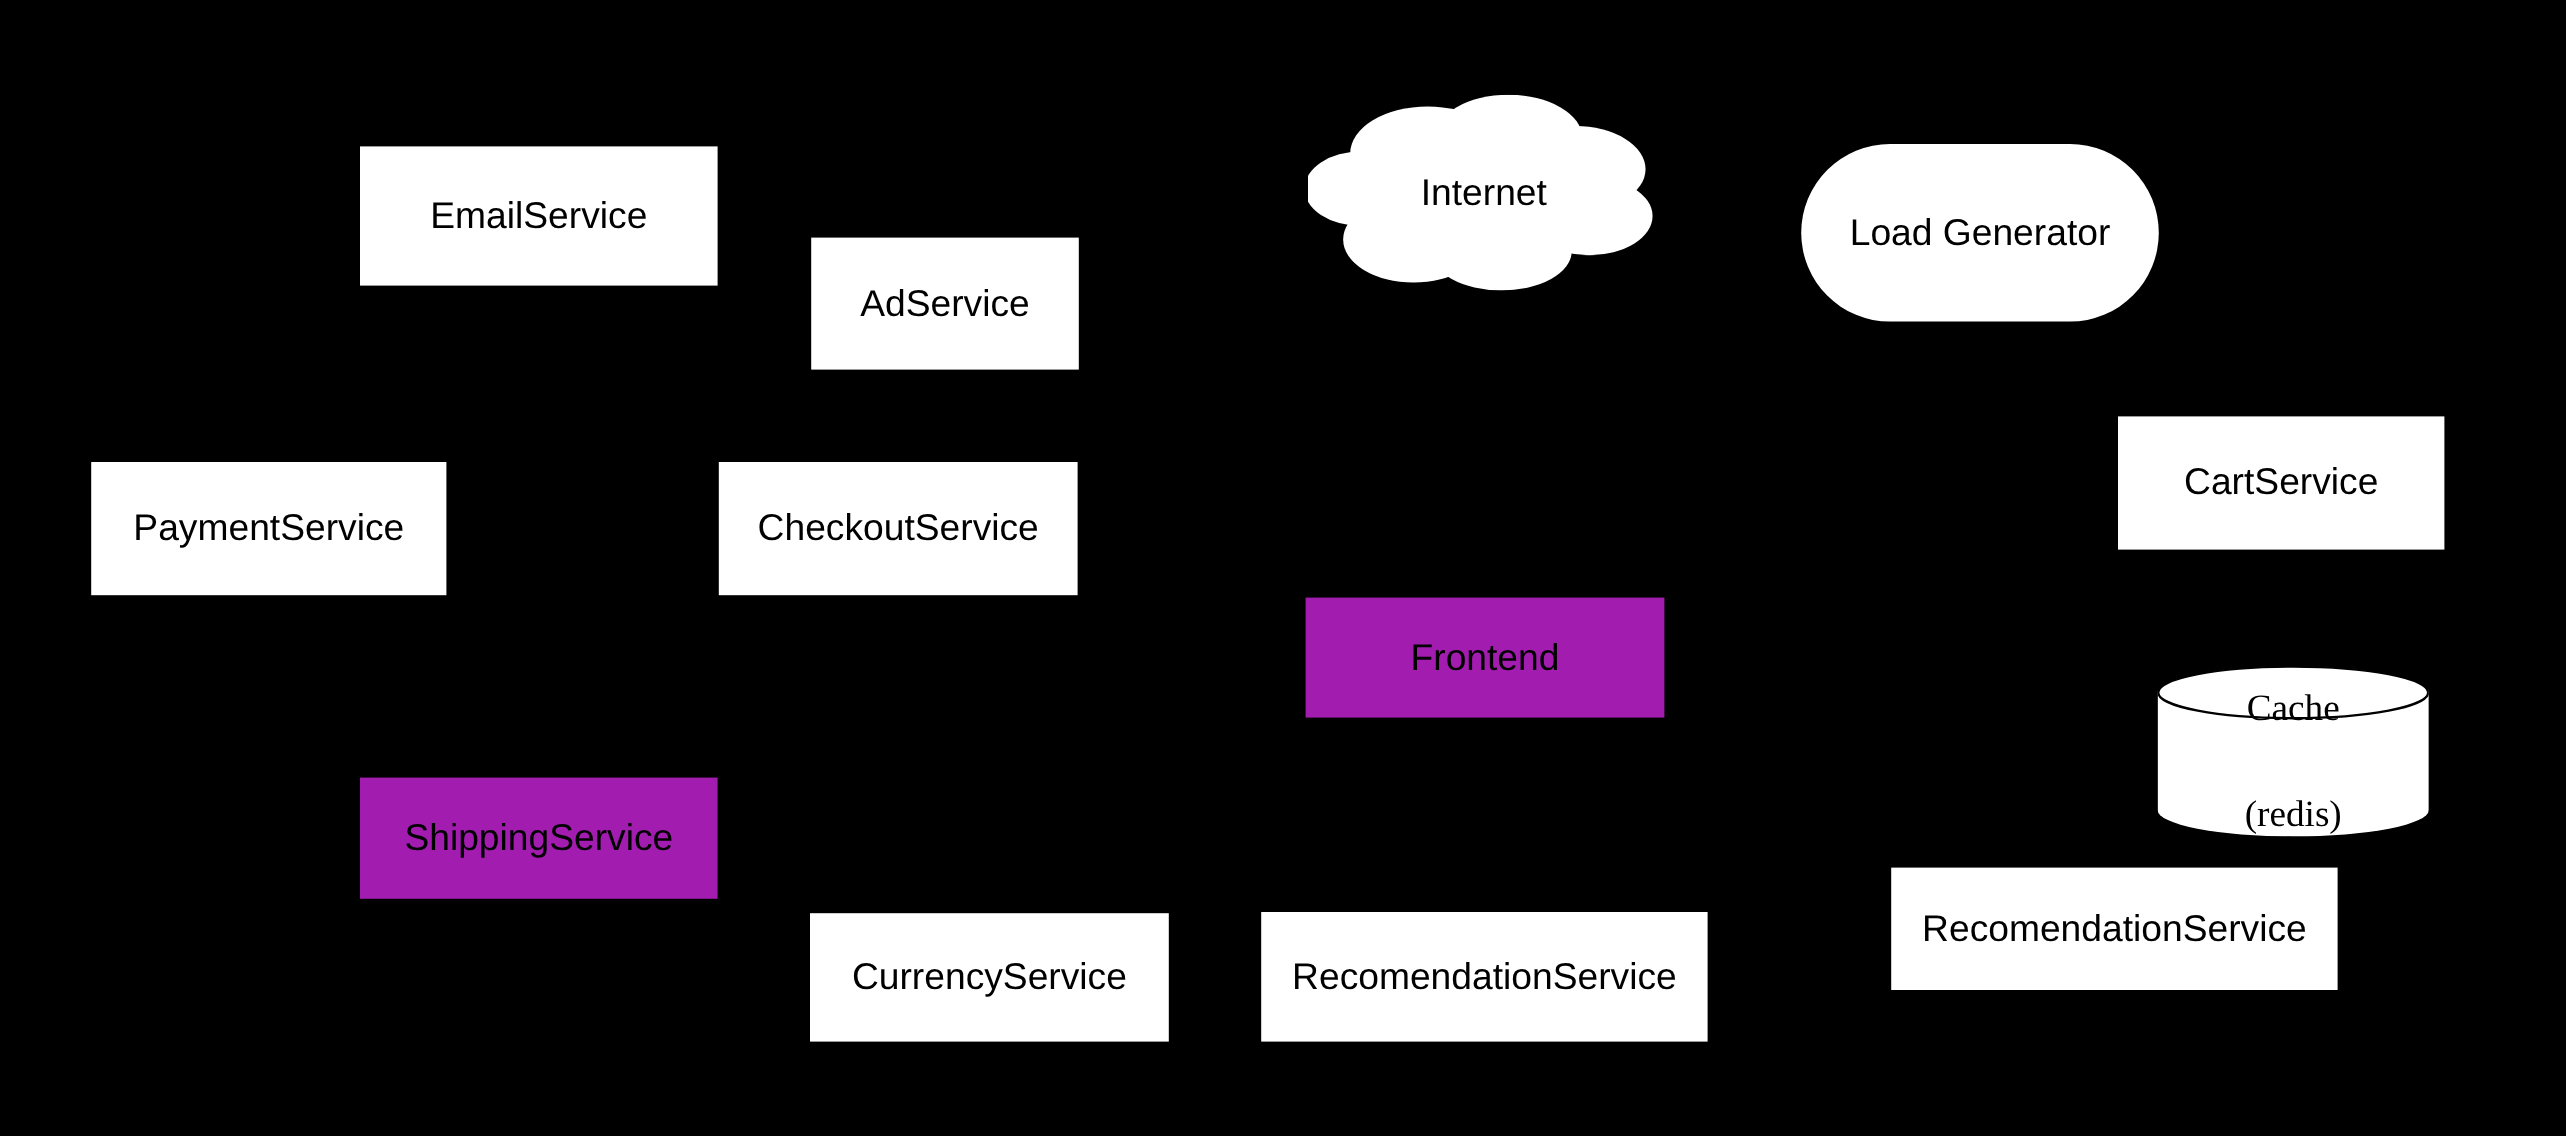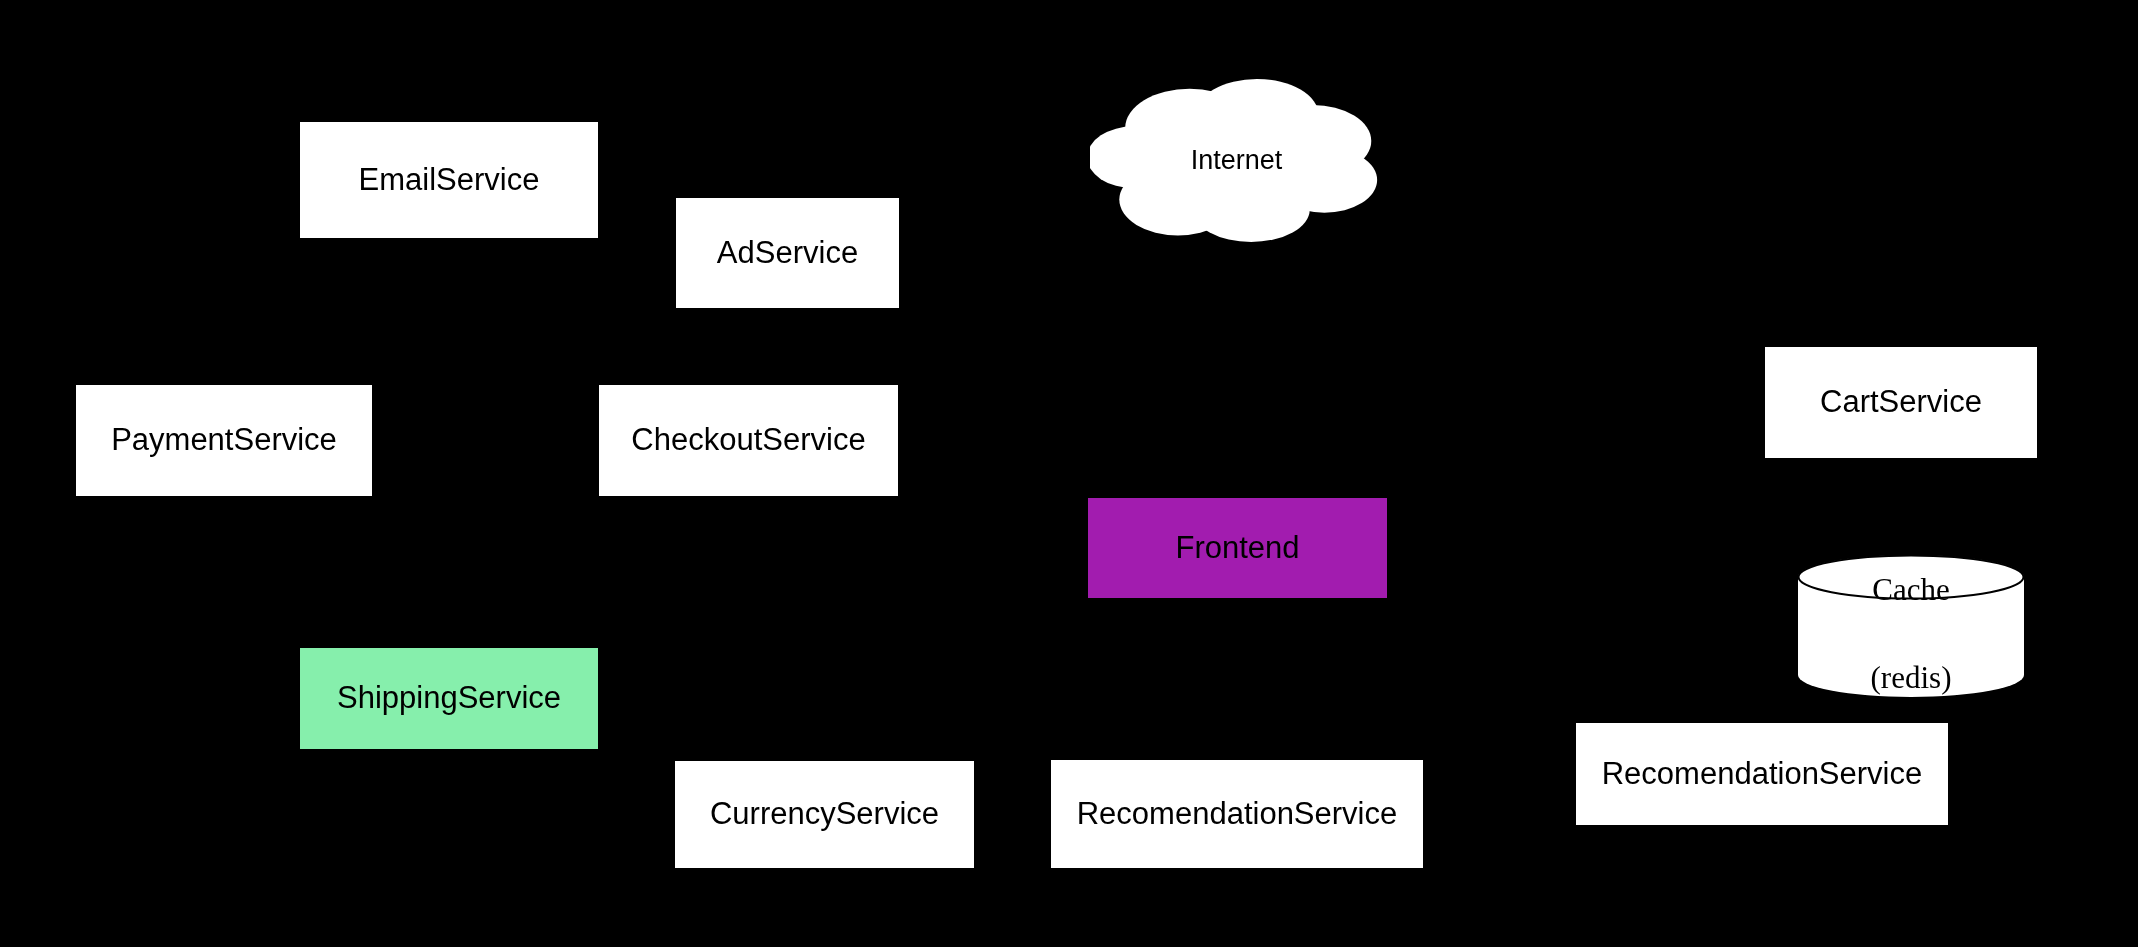--- a/index.html
+++ b/index.html
@@ -53,21 +53,21 @@
   .cloud-label {
     position: absolute;
     left: 0;
     top: 0;
     width: 100%;
     height: 100%;
     display: flex;
     align-items: center;
     justify-content: center;
     color: #000000;
-    font-size: 27px;
+    font-size: 31px;
     font-family: "Liberation Sans", sans-serif;
     white-space: nowrap;
   }
   
   .cyl-wrap {
     position: absolute;
   }
   .cyl-wrap svg {
     position: absolute;
     left: 0;
@@ -110,20 +110,23 @@
         <ellipse cx="57" cy="22" rx="21" ry="22" fill="#ffffff"></ellipse>
         <ellipse cx="76" cy="38" rx="20" ry="22" fill="#ffffff"></ellipse>
         <ellipse cx="15" cy="48" rx="16" ry="19" fill="#ffffff"></ellipse>
         <ellipse cx="80" cy="62" rx="18" ry="20" fill="#ffffff"></ellipse>
         <ellipse cx="30" cy="74" rx="20" ry="22" fill="#ffffff"></ellipse>
         <ellipse cx="55" cy="80" rx="20" ry="20" fill="#ffffff"></ellipse>
         <ellipse cx="50" cy="50" rx="38" ry="32" fill="#ffffff"></ellipse>
       </svg>
       <div class="cloud-label" style="color: rgb(0, 0, 0);">Internet</div>
     </div>
+    <div class="node pill" style="left: 1501px; top: 120px; width: 298px; height: 148px; background: rgb(255, 255, 255); color: rgb(0, 0, 0);">
+      <span>Load Generator</span>
+    </div>
     <div class="node rect" style="left: 1765px; top: 347px; width: 272px; height: 111px; background: rgb(255, 255, 255); color: rgb(0, 0, 0);">
       <span>CartService</span>
     </div>
     <div class="node rect" style="left: 76px; top: 385px; width: 296px; height: 111px; background: rgb(255, 255, 255); color: rgb(0, 0, 0);">
       <span>PaymentService</span>
     </div>
     <div class="node rect" style="left: 599px; top: 385px; width: 299px; height: 111px; background: rgb(255, 255, 255); color: rgb(0, 0, 0);">
       <span>CheckoutService</span>
     </div>
     <div class="node rect" style="left: 1088px; top: 498px; width: 299px; height: 100px; background: #a21caf; color: rgb(0, 0, 0);">
@@ -132,21 +135,21 @@
     <div class="cyl-wrap" style="left: 1798px; top: 555px; width: 226px; height: 142px;">
       <svg width="226" height="142" viewBox="0 0 226 142">
         <path d="M 0,22 A 113,22 0 0 1 226,22 L 226,120 A 113,22 0 0 1 0,120 Z" fill="#ffffff"></path>
         <ellipse cx="113" cy="22" rx="112.5" ry="21.5" fill="#ffffff" stroke="#000000" stroke-width="2"></ellipse>
       </svg>
       <div class="cyl-label" style="color: rgb(0, 0, 0);">
         <span>Cache</span>
         <span>(redis)</span>
       </div>
     </div>
-    <div class="node rect" style="left: 300px; top: 648px; width: 298px; height: 101px; background: #86efac; color: rgb(0, 0, 0);">
+    <div class="node rect" style="left: 300px; top: 648px; width: 298px; height: 101px; background: #a21caf; color: rgb(0, 0, 0);">
       <span>ShippingService</span>
     </div>
     <div class="node rect" style="left: 1576px; top: 723px; width: 372px; height: 102px; background: rgb(255, 255, 255); color: rgb(0, 0, 0);">
       <span>RecomendationService</span>
     </div>
     <div class="node rect" style="left: 675px; top: 761px; width: 299px; height: 107px; background: rgb(255, 255, 255); color: rgb(0, 0, 0);">
       <span>CurrencyService</span>
     </div>
     <div class="node rect" style="left: 1051px; top: 760px; width: 372px; height: 108px; background: rgb(255, 255, 255); color: rgb(0, 0, 0);">
       <span>RecomendationService</span>

